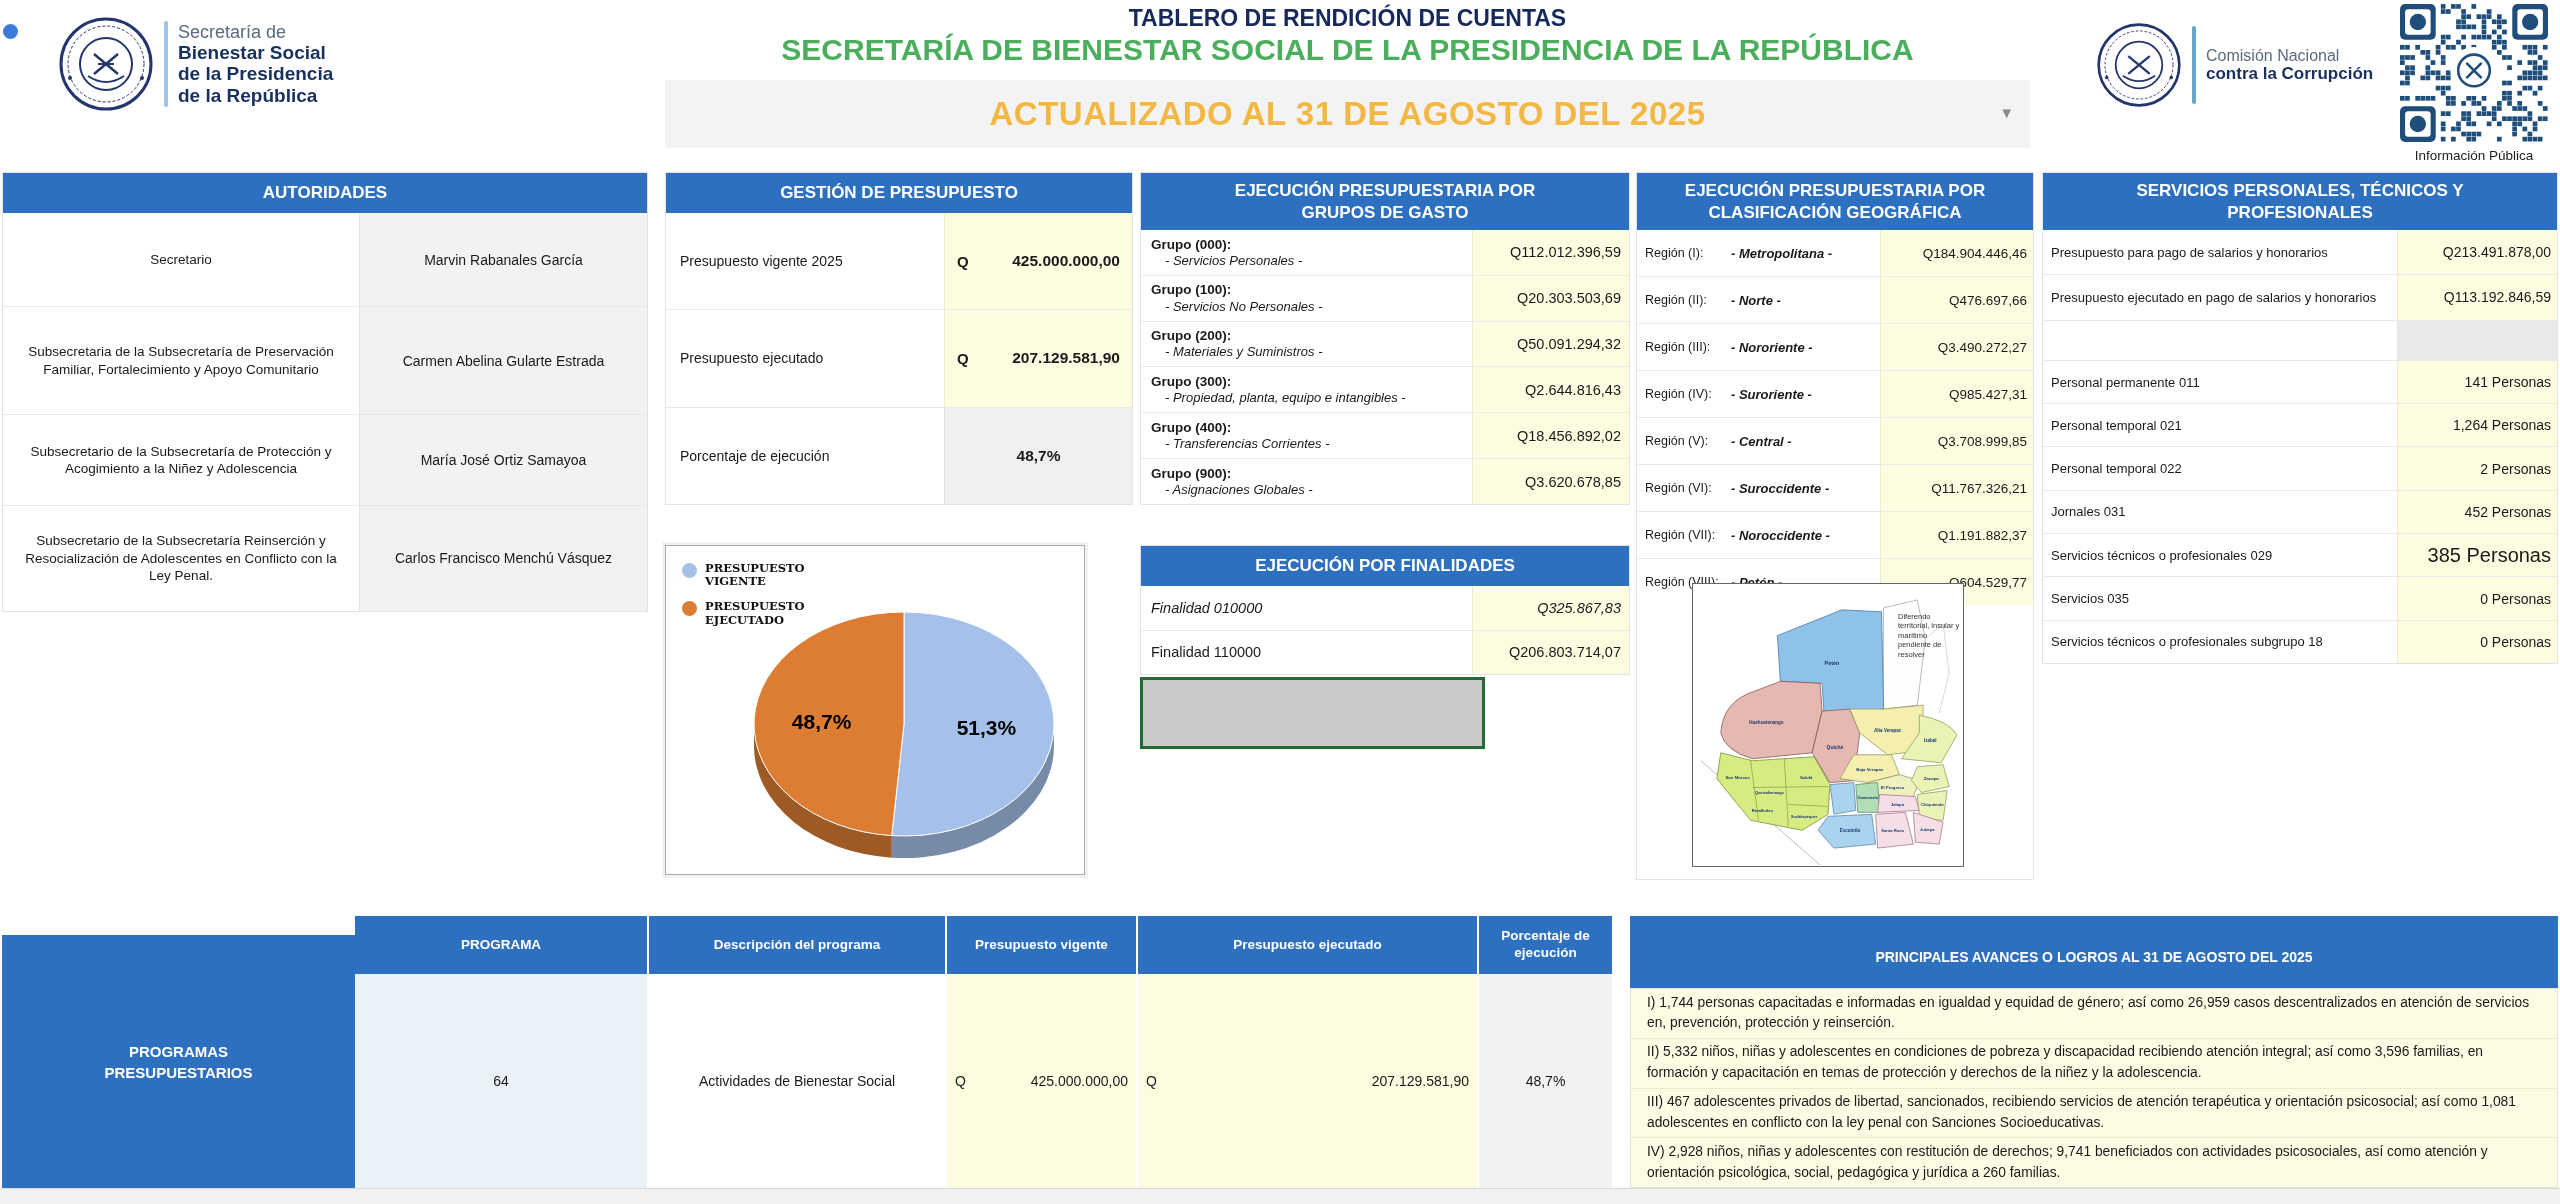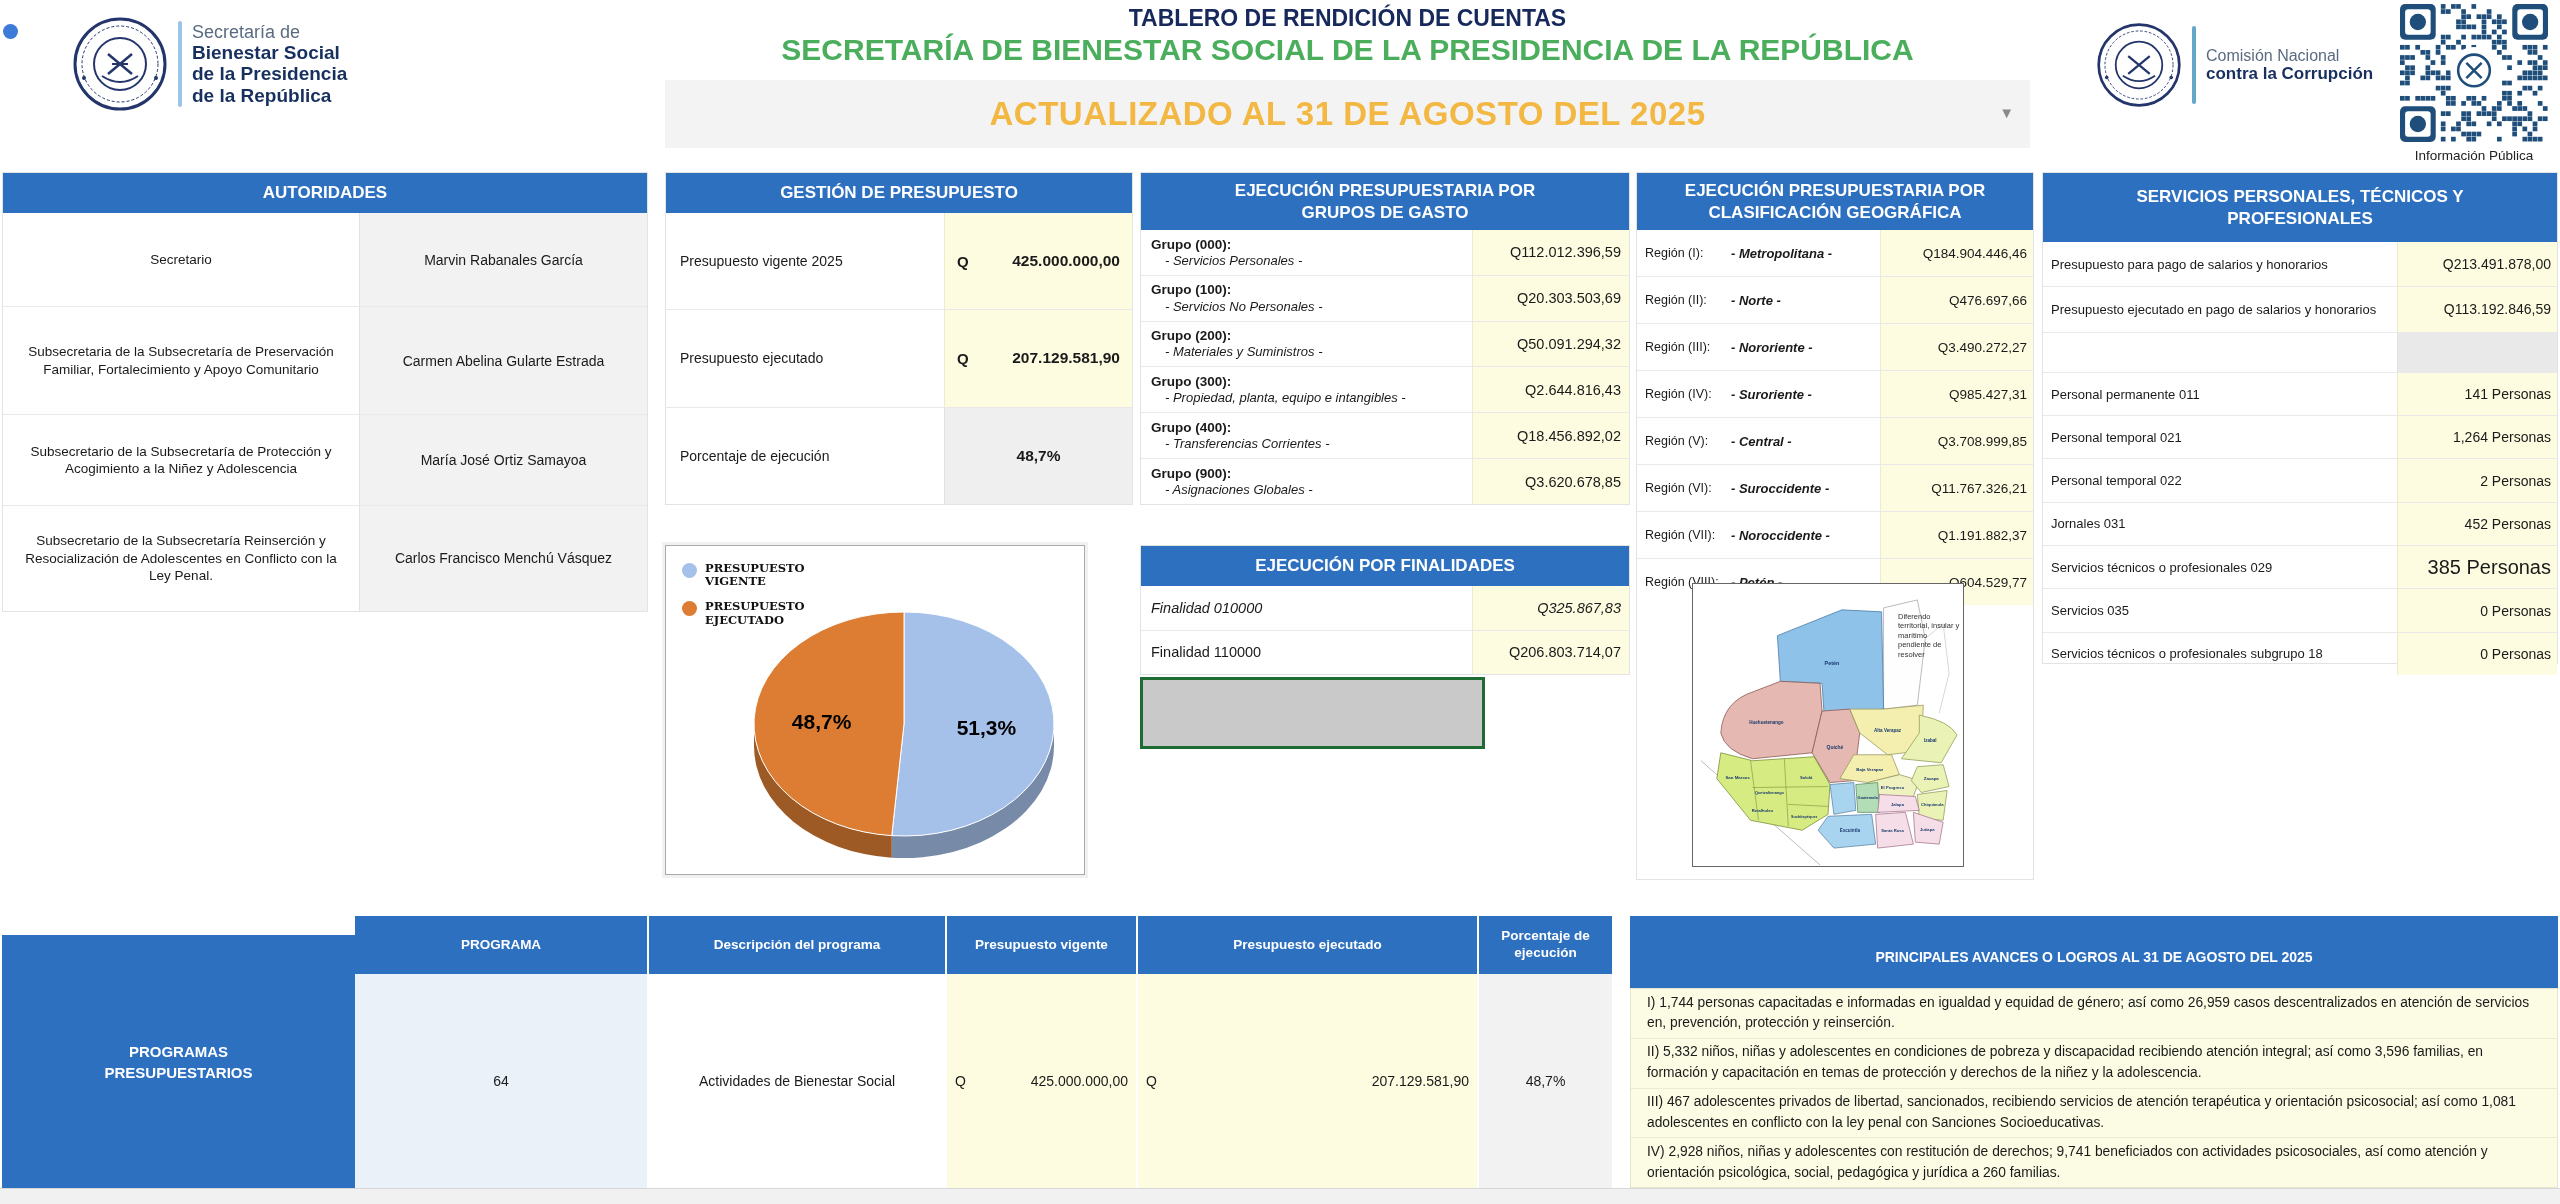--- a/index.html
+++ b/index.html
@@ -1,20 +1,20 @@
 <!DOCTYPE html>
 <html><head>
 <meta charset="utf-8">
 <style>
   html,body{margin:0;padding:0;background:#fff;}
   #app{position:relative;width:2560px;height:1204px;background:#FFFFFF;overflow:hidden;
        font-family:"Liberation Sans","DejaVu Sans",sans-serif;color:#1a1a1a;}
   
   .corner-dot{position:absolute;left:3px;top:24px;width:15px;height:15px;border-radius:50%;background:#3D7BD9;}
-  .logo-left{position:absolute;left:72px;top:16px;display:flex;align-items:center;gap:10px;}
+  .logo-left{position:absolute;left:58px;top:16px;display:flex;align-items:center;gap:10px;}
   .logo-right{position:absolute;left:2096px;top:22px;display:flex;align-items:center;gap:10px;}
   .seal{flex:0 0 auto;}
   .vdiv{width:4px;height:86px;background:#9DC3E6;border-radius:2px;}
   .vdiv.teal{background:#63A8C9;height:78px;}
   .lg-lines{line-height:1.12;}
   .lg-l1{font-size:18px;color:#5A6B80;}
   .lg-b{font-size:19px;font-weight:bold;color:#17305F;}
   .cnc-l1{font-size:16px;color:#5A6B80;}
   .cnc-l2{font-size:17px;font-weight:bold;color:#17305F;}
   .title1{position:absolute;left:665px;top:5px;width:1365px;text-align:center;
@@ -595,21 +595,21 @@
         <text x="176" y="217" font-size="4">Guatemala</text>
         <text x="206" y="224" font-size="4.2">Jalapa</text>
         <text x="201" y="250" font-size="4.2">Santa Rosa</text>
         <text x="236" y="249" font-size="4.2">Jutiapa</text>
       </g>
     </svg>
     <div class="map-note">Diferendo territorial, insular y marítimo pendiente de resolver</div>
   </div>
 
   <div class="panel" style="left:2042px;top:172px;width:516px;height:492px;">
-    <div class="phead" style="height:69px;font-size:17px;padding:0 60px;">SERVICIOS PERSONALES, TÉCNICOS Y PROFESIONALES</div>
+    <div class="phead" style="height:57px;font-size:17px;padding:0 60px;">SERVICIOS PERSONALES, TÉCNICOS Y PROFESIONALES</div>
     <div class="rowsv" style="height:433px;">
       <div class="trow" style="flex:45;">
         <div class="cell" style="flex:1;padding-left:8px;font-size:13px;">Presupuesto para pago de salarios y honorarios</div>
         <div class="cell c-right ylw" style="width:160px;padding-right:6px;font-size:14px;">Q213.491.878,00</div>
       </div>
       <div class="trow" style="flex:45;">
         <div class="cell" style="flex:1;padding-left:8px;font-size:13px;">Presupuesto ejecutado en pago de salarios y honorarios</div>
         <div class="cell c-right ylw" style="width:160px;padding-right:6px;font-size:14px;">Q113.192.846,59</div>
       </div>
       <div class="trow" style="flex:40;">

